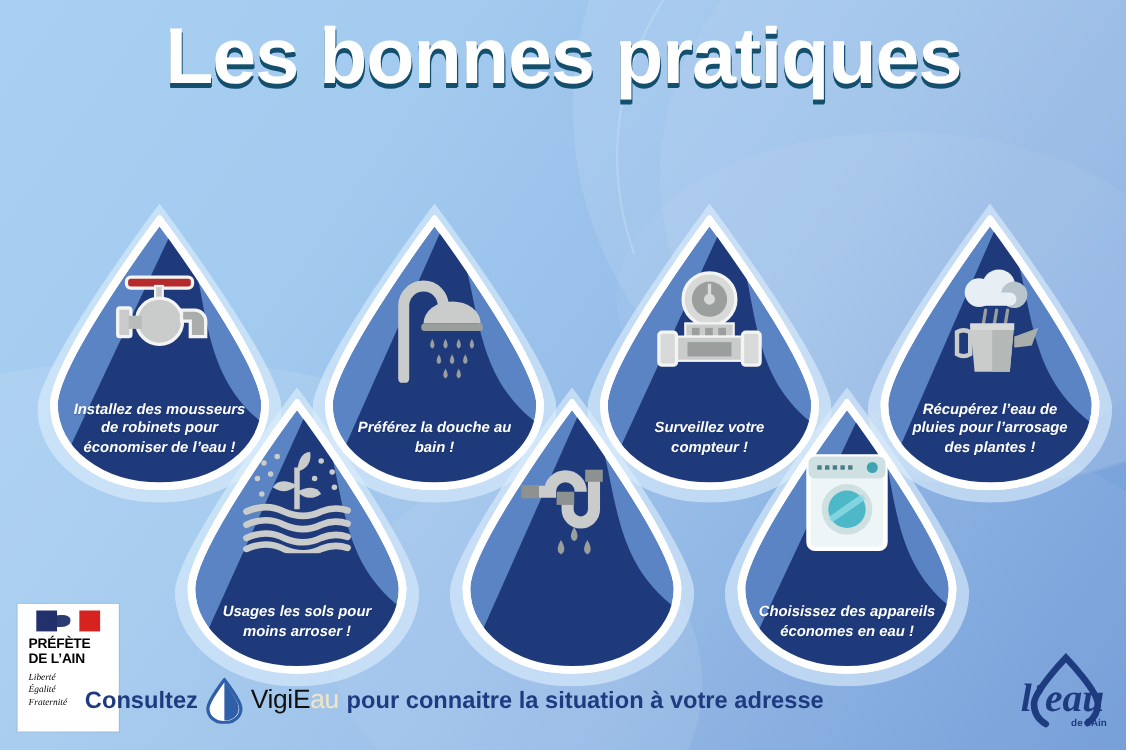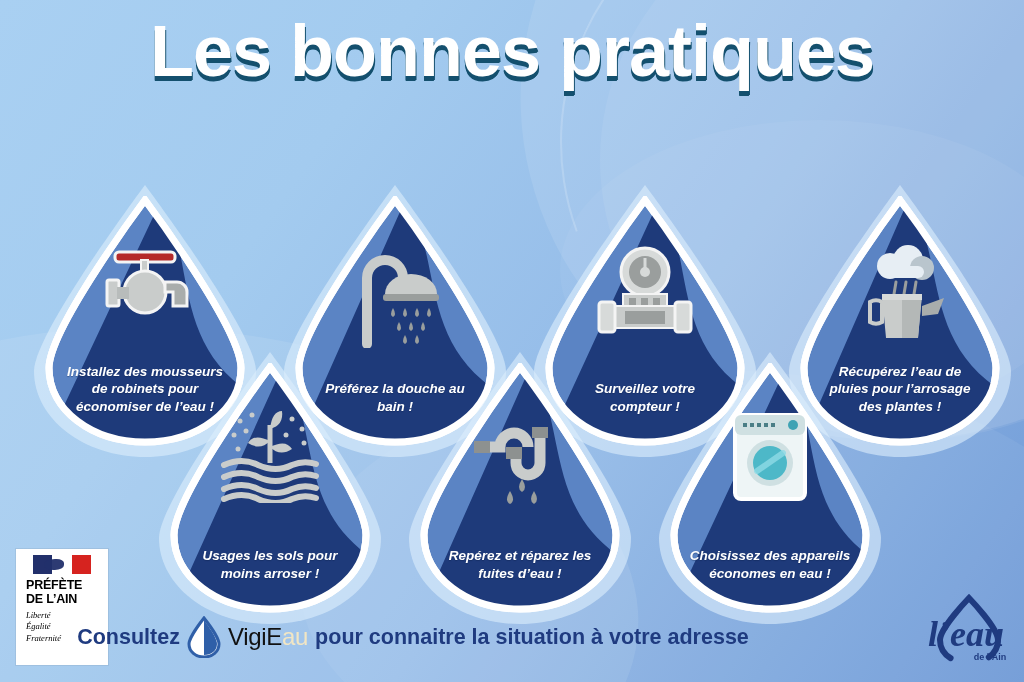--- a/index.html
+++ b/index.html
@@ -300,22 +300,20 @@
       <path d="M70 24 L70 52 a12 12 0 0 1 -24 0 L46 42" fill="none" stroke="#c9cccb" stroke-width="11"></path>
       <rect x="4" y="30" width="16" height="12" fill="#8d9190"></rect>
       <rect x="36" y="36" width="16" height="12" fill="#8d9190"></rect>
       <rect x="62" y="16" width="16" height="11" fill="#8d9190"></rect>
       <g fill="#9a9e9d">
         <path d="M52 68 q6 10 0 13 q-6 -3 0 -13z"></path>
         <path d="M40 80 q6 10 0 13 q-6 -3 0 -13z"></path>
         <path d="M64 80 q6 10 0 13 q-6 -3 0 -13z"></path>
       </g>
     </svg>
-    <div class="label">Repérez et réparez les
-fuites d’eau !</div>
   </div>
 
   <div class="drop" style="left:670px;top:363px;">
     <div class="halo"></div>
     <svg class="shape" viewBox="0 0 200 250">
       <defs>
           <clipPath id="clipG">
             <path d="M100 4 C100 4 196 132 196 172 C196 214 153 246 100 246 C47 246 4 214 4 172 C4 132 100 4 100 4 Z"></path>
           </clipPath>
         </defs>

